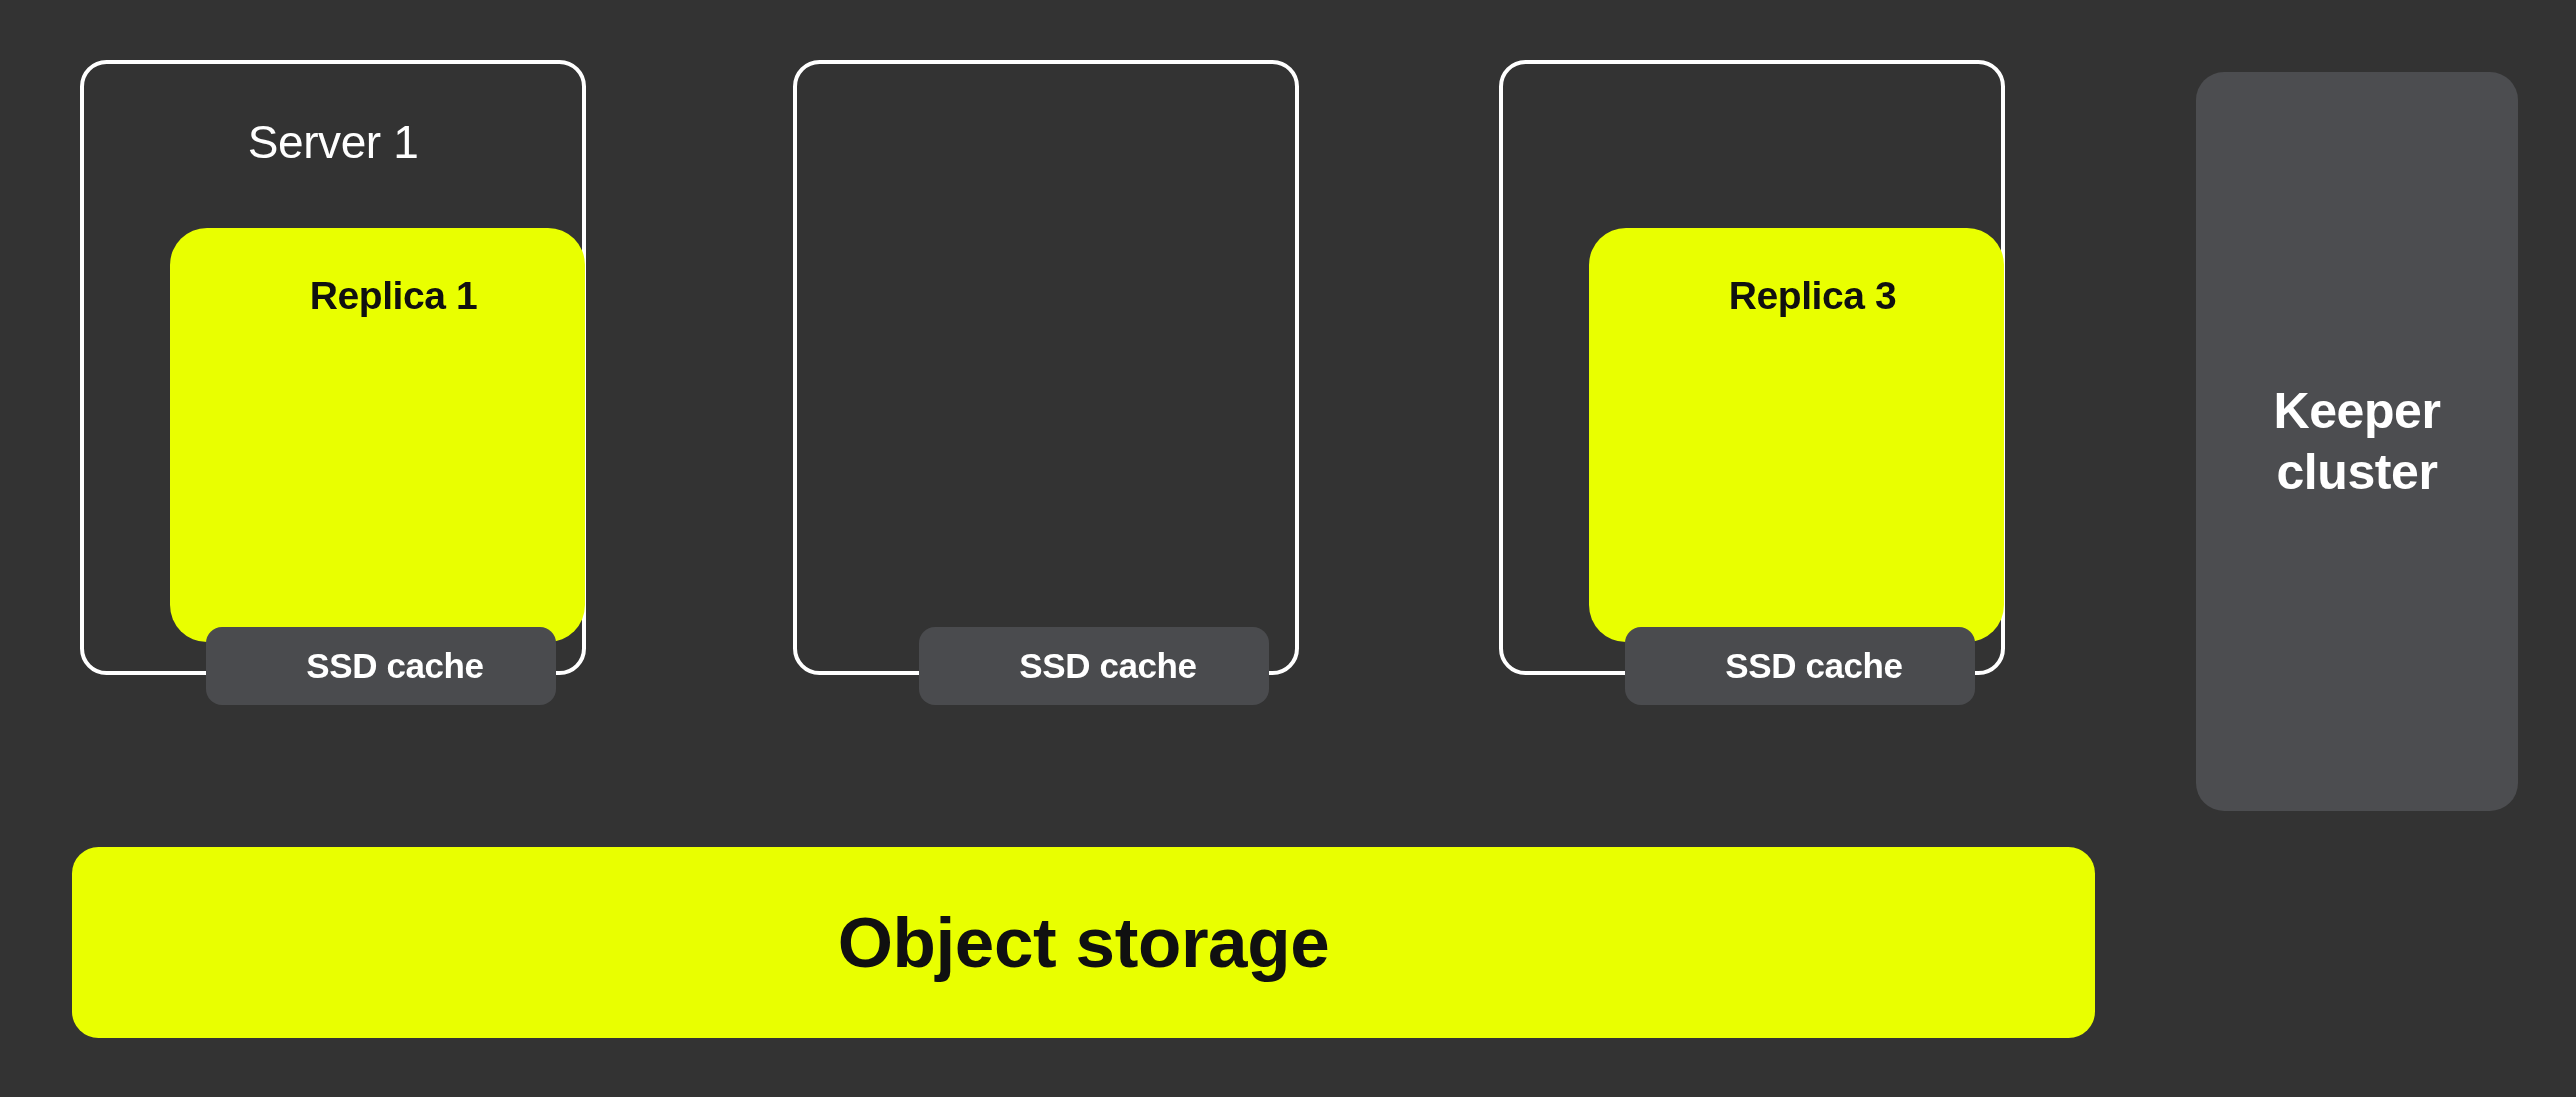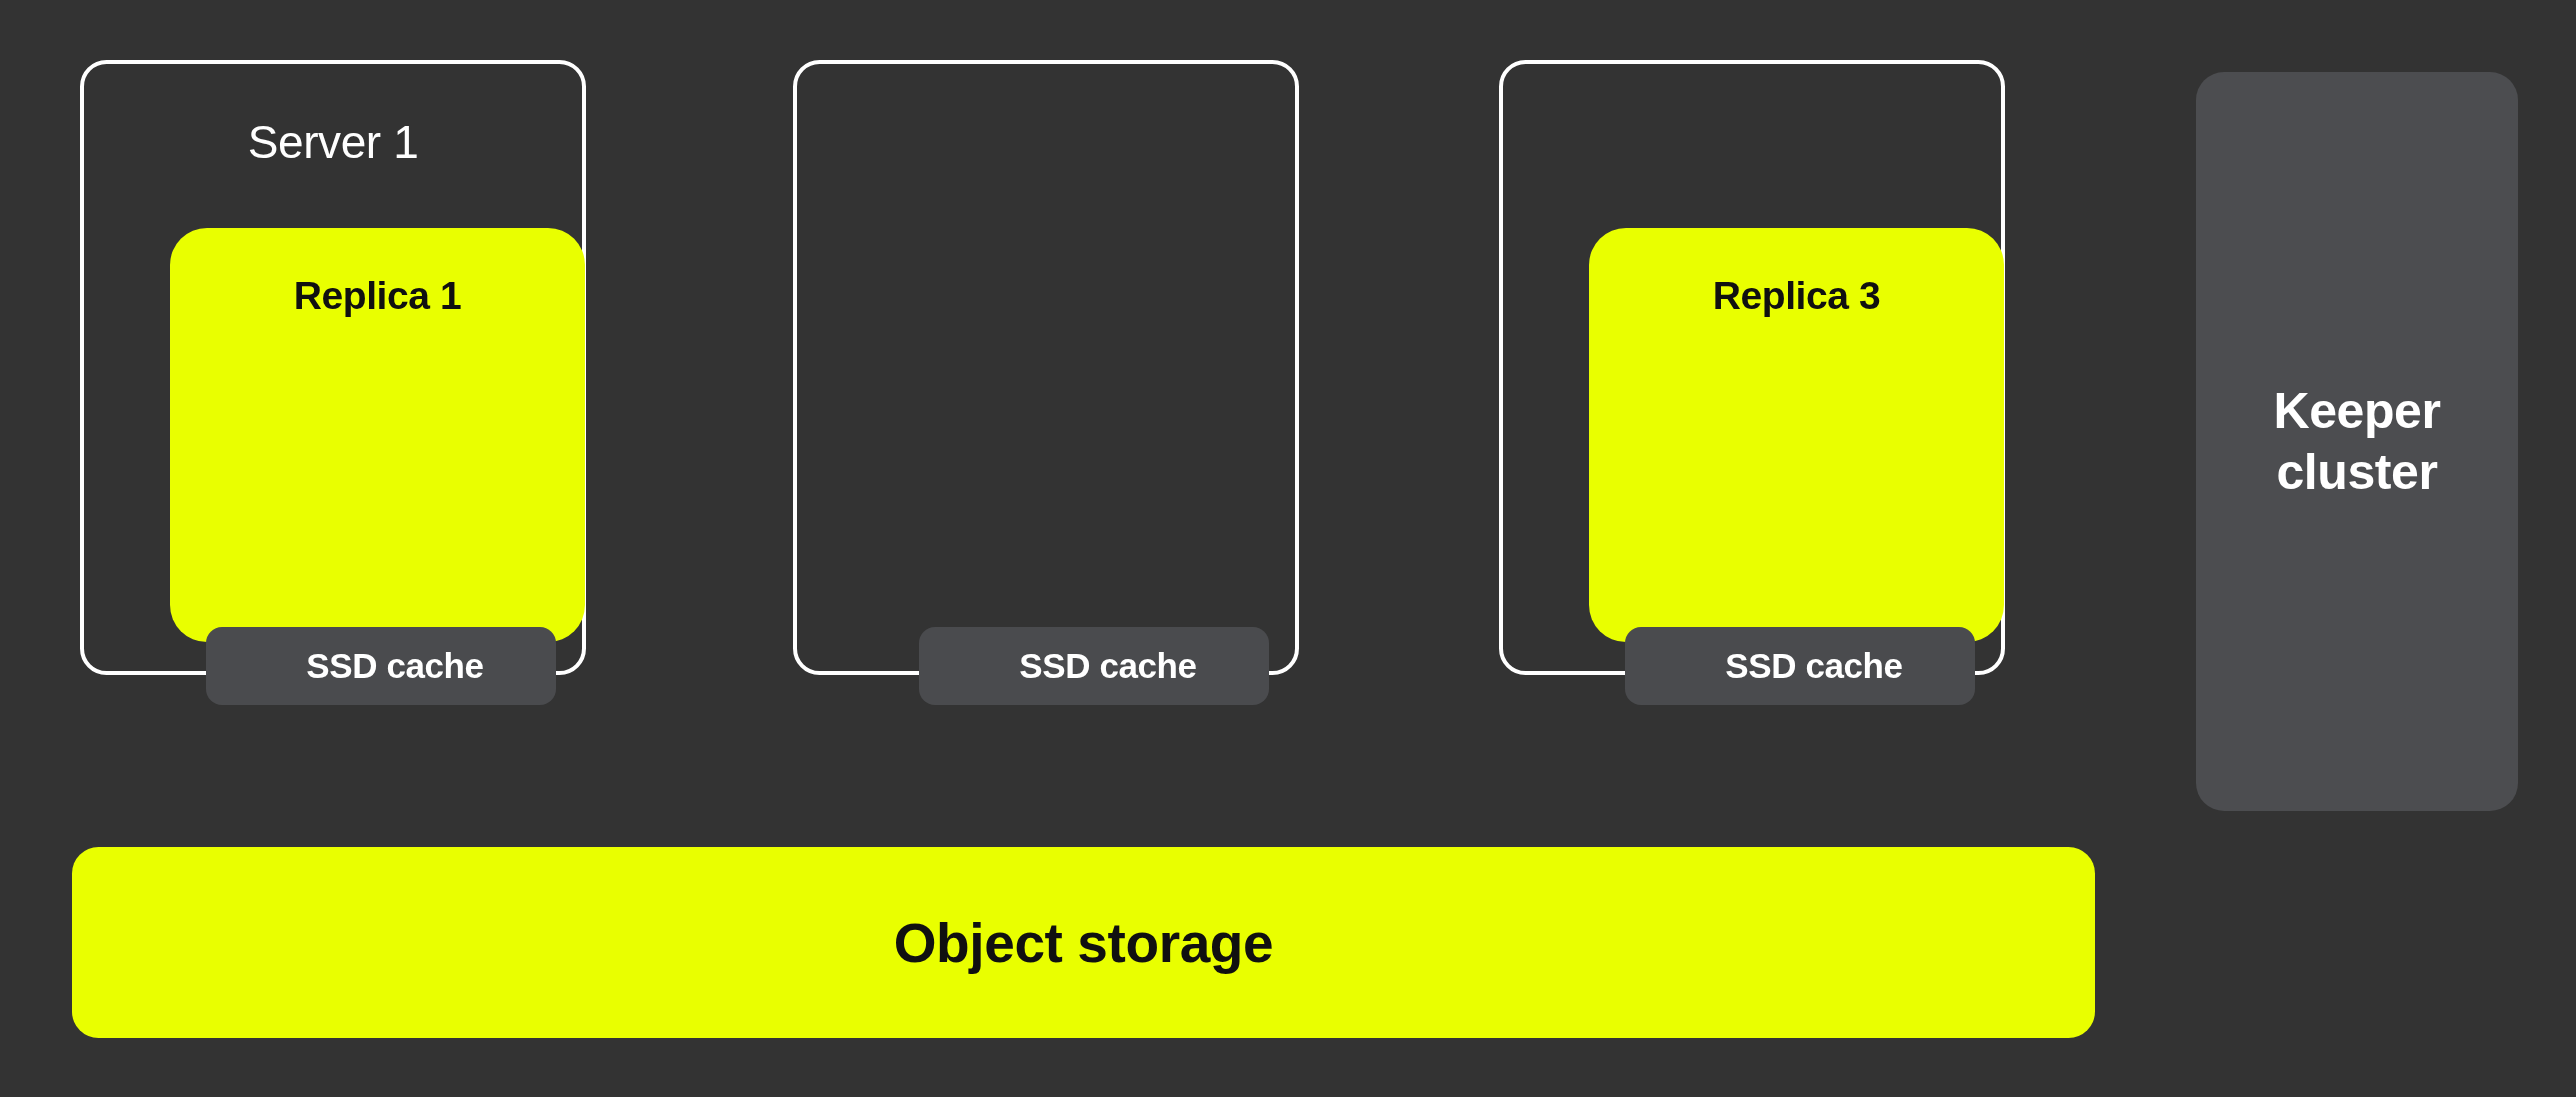--- a/index.html
+++ b/index.html
@@ -63,20 +63,21 @@
   }
   .replica-label {
     width: 100%;
     padding-top: 46px;
     text-align: center;
     color: var(--text-dark);
     font-size: 39px;
     font-weight: 700;
     letter-spacing: -0.4px;
     white-space: nowrap;
+    margin-left: 16px;
   }
   
   .cache {
     position: absolute;
     left: 122px;
     top: 563px;
     width: 350px;
     height: 78px;
     background: var(--cache-gray);
     border-radius: 16px;
@@ -123,21 +124,21 @@
     width: 2023px;
     height: 191px;
     background: var(--accent-yellow);
     border-radius: 26.5px;
     display: flex;
     align-items: center;
     justify-content: center;
   }
   .storage-label {
     color: var(--text-dark);
-    font-size: 55px;
+    font-size: 71px;
     font-weight: 700;
     letter-spacing: -0.4px;
     white-space: nowrap;
   }
 </style>
 </head>
 <body>
 
 <div class="diagram">
 

